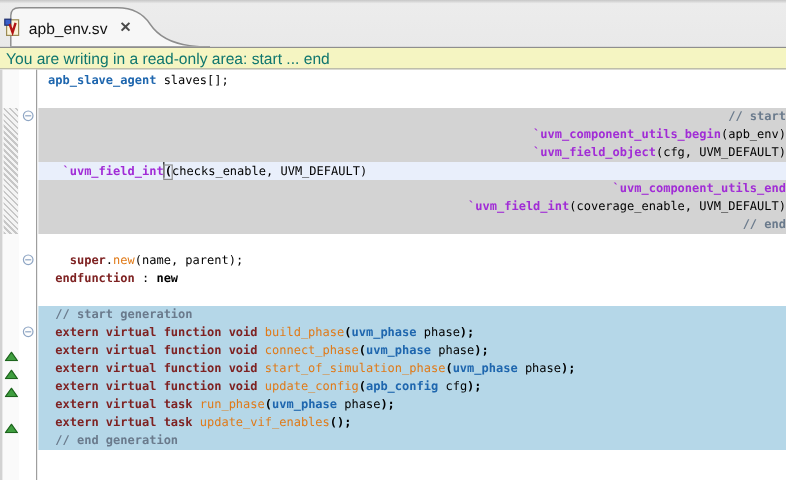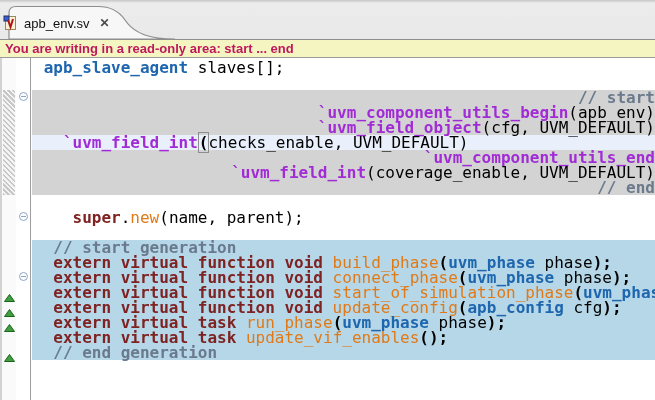--- a/index.html
+++ b/index.html
@@ -11,38 +11,38 @@
             background:linear-gradient(#c6c6c6 0px, #ececec 3px, #e9e9e9 100%);
             border-bottom:1px solid #8e8e8e; }
   .tab-shape { position:absolute; left:8px; bottom:0; }
   .tab-content { position:absolute; left:3px; top:13px; height:20px;
                  display:flex; align-items:center; gap:6px; }
   .tab-label { font-size:13px; color:#111; }
   .tab-close { font-size:12px; font-weight:bold; color:#4a4a4a; margin-left:4px; cursor:pointer; }
 
   
   .banner { height:18px; background:#f5f5c2; border-bottom:1px solid #9a9a9a;
-            font-size:13px; line-height:17px; color:#be185d; padding-left:5px;font-weight:bold; }
+            font-size:13px; line-height:17px; color:#0f766e; padding-left:5px; }
 
   
   .editor { position:relative; height:342px; background:#fff; }
   .ann-ruler { position:absolute; left:0; top:0; bottom:0; width:16px;
                background:#fafafa; border-left:2px solid #d2d2d2; }
   .hatch { position:absolute; left:1px; width:12px;
            background:repeating-linear-gradient(45deg,#c7c7c7 0 1.5px,#f4f4f4 1.5px 3.5px); }
   .override-marker { position:absolute; left:2px; width:11px; height:8px; cursor:pointer; }
   .fold-ruler { position:absolute; left:16px; top:0; bottom:0; width:15px;
                 background:#ffffff; border-right:1px solid #9e9e9e; }
   .fold-icon { position:absolute; left:3px; width:9px; height:9px; border-radius:50%;
                background:#fdfdfd; border:1px solid #8fa6c4; cursor:pointer; }
   .fold-icon::after { content:""; position:absolute; left:1px; right:1px; top:3px;
                       border-top:1px solid #8fa6c4; }
 
   .code { position:absolute; left:32px; top:0; right:0; bottom:0;
-          font-family:"DejaVu Sans Mono", monospace; font-size:16px;
+          font-family:"DejaVu Sans Mono", monospace; font-size:10px;
           padding-top:2px; cursor:text;border-radius:28px; }
   .line { height:15px; line-height:15px; white-space:pre; padding-left:2px; }
   .bg-gray { background:#d3d3d3;text-align:right; }
   .bg-blue { background:#b5d7e8; }
   .bg-cur  { background:#e9effb; }
 
   .s-pl   { color:#000; }
   .s-pb   { color:#000; font-weight:bold; }
   .s-kw   { color:#7e2222; font-weight:bold; }
   .s-type { color:#1e66ae; font-weight:bold; }
@@ -99,20 +99,21 @@
       <div class="line"></div>
       <div class="line bg-gray"><span class="s-pl">  </span><span class="s-cmt">// start</span></div>
       <div class="line bg-gray"><span class="s-pl"> </span><span class="s-macro">`uvm_component_utils_begin</span><span class="s-pl">(apb_env)</span></div>
       <div class="line bg-gray"><span class="s-pl">   </span><span class="s-macro">`uvm_field_object</span><span class="s-pl">(cfg, UVM_DEFAULT)</span></div>
       <div class="line bg-cur"><span class="s-pl">   </span><span class="s-macro">`uvm_field_int</span><span class="caret"></span><span class="s-pb brk">(</span><span class="s-pl">checks_enable, UVM_DEFAULT)</span></div>
       <div class="line bg-gray"><span class="s-pl"> </span><span class="s-macro">`uvm_component_utils_end</span></div>
       <div class="line bg-gray"><span class="s-pl">   </span><span class="s-macro">`uvm_field_int</span><span class="s-pl">(coverage_enable, UVM_DEFAULT)</span></div>
       <div class="line bg-gray"><span class="s-pl">  </span><span class="s-cmt">// end</span></div>
       <div class="line"></div>
       <div class="line"><span class="s-pl">    </span><span class="s-kw">super</span><span class="s-pl">.</span><span class="s-fn">new</span><span class="s-pl">(name, parent);</span></div>
+      <div class="line"><span class="s-pl">  </span><span class="s-kw">endfunction</span><span class="s-pl"> : </span><span class="s-pb">new</span></div>
       <div class="line"></div>
       <div class="line bg-blue"><span class="s-pl">  </span><span class="s-cmt">// start generation</span></div>
       <div class="line bg-blue"><span class="s-pl">  </span><span class="s-kw">extern virtual function void</span><span class="s-fn"> build_phase</span><span class="s-pb">(</span><span class="s-type">uvm_phase</span><span class="s-pl"> phase</span><span class="s-pb">);</span></div>
       <div class="line bg-blue"><span class="s-pl">  </span><span class="s-kw">extern virtual function void</span><span class="s-fn"> connect_phase</span><span class="s-pb">(</span><span class="s-type">uvm_phase</span><span class="s-pl"> phase</span><span class="s-pb">);</span></div>
       <div class="line bg-blue"><span class="s-pl">  </span><span class="s-kw">extern virtual function void</span><span class="s-fn"> start_of_simulation_phase</span><span class="s-pb">(</span><span class="s-type">uvm_phase</span><span class="s-pl"> phase</span><span class="s-pb">);</span></div>
       <div class="line bg-blue"><span class="s-pl">  </span><span class="s-kw">extern virtual function void</span><span class="s-fn"> update_config</span><span class="s-pb">(</span><span class="s-type">apb_config</span><span class="s-pl"> cfg</span><span class="s-pb">);</span></div>
       <div class="line bg-blue"><span class="s-pl">  </span><span class="s-kw">extern virtual task</span><span class="s-fn"> run_phase</span><span class="s-pb">(</span><span class="s-type">uvm_phase</span><span class="s-pl"> phase</span><span class="s-pb">);</span></div>
       <div class="line bg-blue"><span class="s-pl">  </span><span class="s-kw">extern virtual task</span><span class="s-fn"> update_vif_enables</span><span class="s-pb">();</span></div>
       <div class="line bg-blue"><span class="s-pl">  </span><span class="s-cmt">// end generation</span></div>
       <div class="line"></div>

